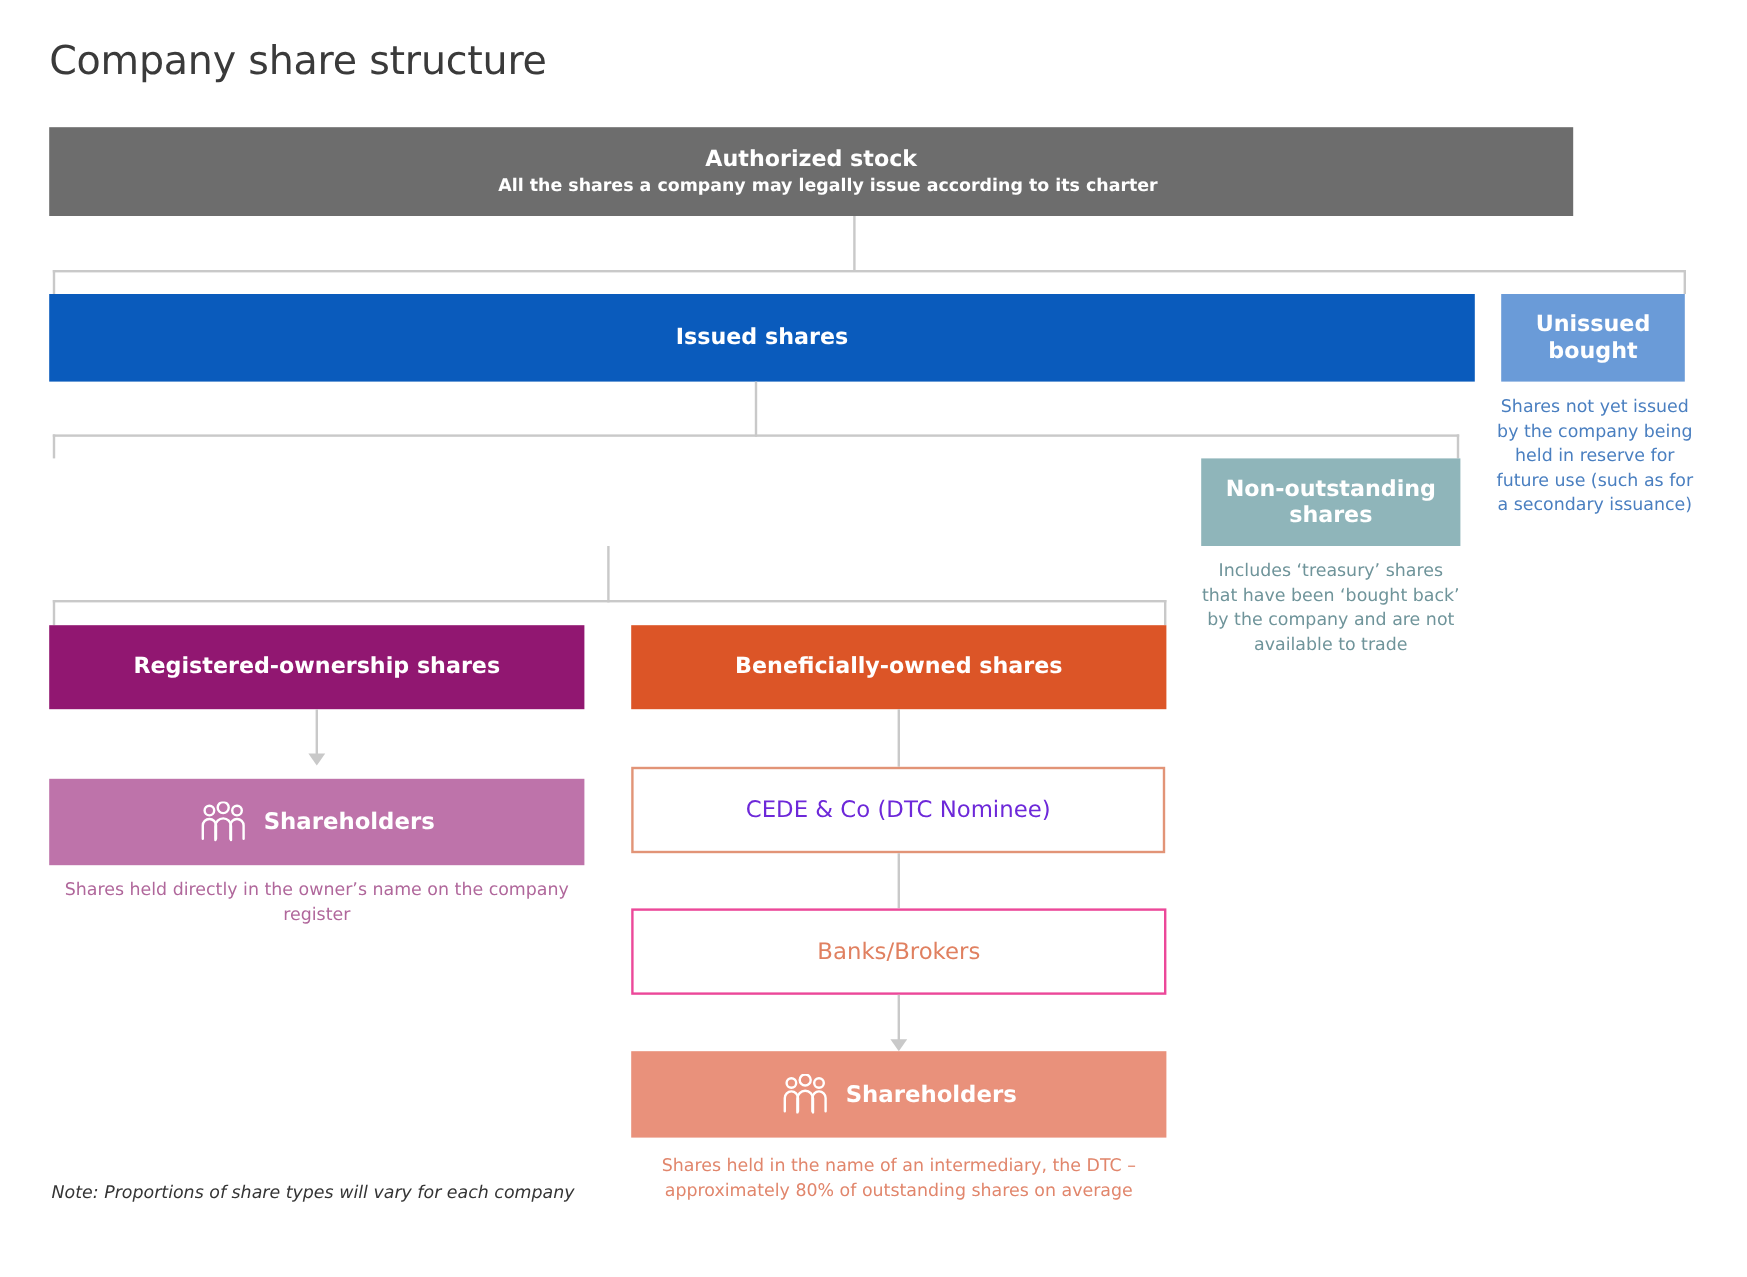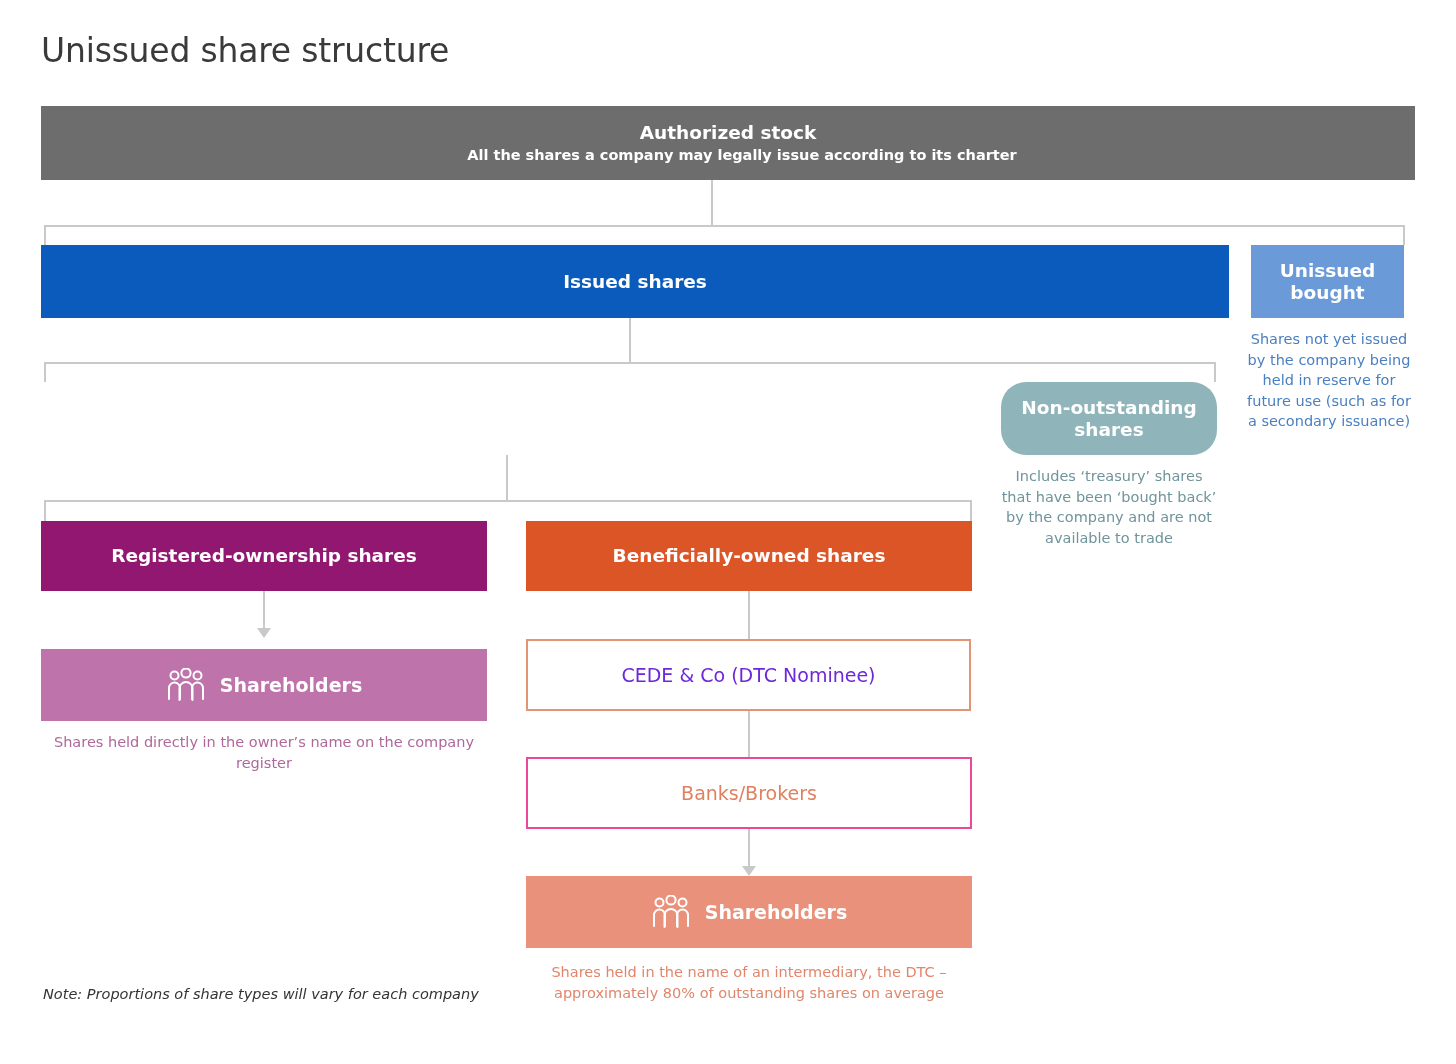--- a/index.html
+++ b/index.html
@@ -49,21 +49,21 @@
     line-height: 1.18;
   }
   .box .box-sub {
     font-weight: bold;
     line-height: 1.2;
     margin-left: 28px;
   }
 
   
   .box-authorized {
-    left: 41px; top: 106px; width: 1374px; height: 74px;
+    left: 41px; top: 106px; width: 1270px; height: 74px;
     background: #6d6d6d;
   }
   .box-authorized .box-title { font-size: 18.5px; }
   .box-authorized .box-sub   { font-size: 14.5px; font-weight: bold; margin-top: 3px; }
 
   .box-issued {
     left: 41px; top: 245px; width: 1188px; height: 73px;
     background: #0a5bbc;
   }
   .box-issued .box-title { font-size: 18.5px; }
@@ -76,21 +76,20 @@
 
   .box-outstanding {
     left: 41px; top: 382px; width: 932px; height: 73px;
     background: #146b72;
   }
   .box-outstanding .box-title { font-size: 18.5px; }
 
   .box-nonoutstanding {
     left: 1001px; top: 382px; width: 216px; height: 73px;
     background: #8fb5ba;
-    border-radius: 25px;
   }
   .box-nonoutstanding .box-title { font-size: 18.5px; }
 
   .box-registered {
     left: 41px; top: 521px; width: 446px; height: 70px;
     background: #911771;
   }
   .box-registered .box-title { font-size: 18.5px; }
 
   .box-beneficial {
@@ -187,21 +186,21 @@
     width: 40px;
     height: 34px;
     flex: 0 0 auto;
   }
 </style>
 </head>
 <body>
 
 <div id="canvas">
 
-  <div class="page-title">Unissued share structure</div>
+  <div class="page-title">Company share structure</div>
 
   <div class="box box-authorized">
     <div class="box-title">Authorized stock</div>
     <div class="box-sub">All the shares a company may legally issue according to its charter</div>
   </div>
 
   <div class="conn vline" style="left:711px; top:180px; height:46px;"></div>
   <div class="conn hline" style="left:44px; top:225px; width:1361px;"></div>
   <div class="conn vline" style="left:44px; top:225px; height:20px;"></div>
   <div class="conn vline" style="left:1403px; top:225px; height:20px;"></div>

